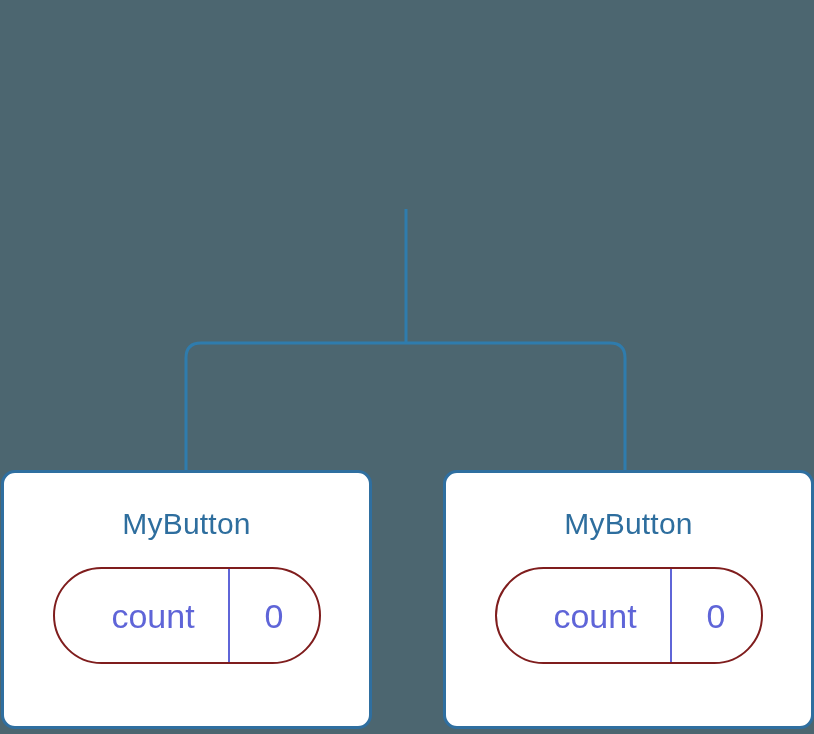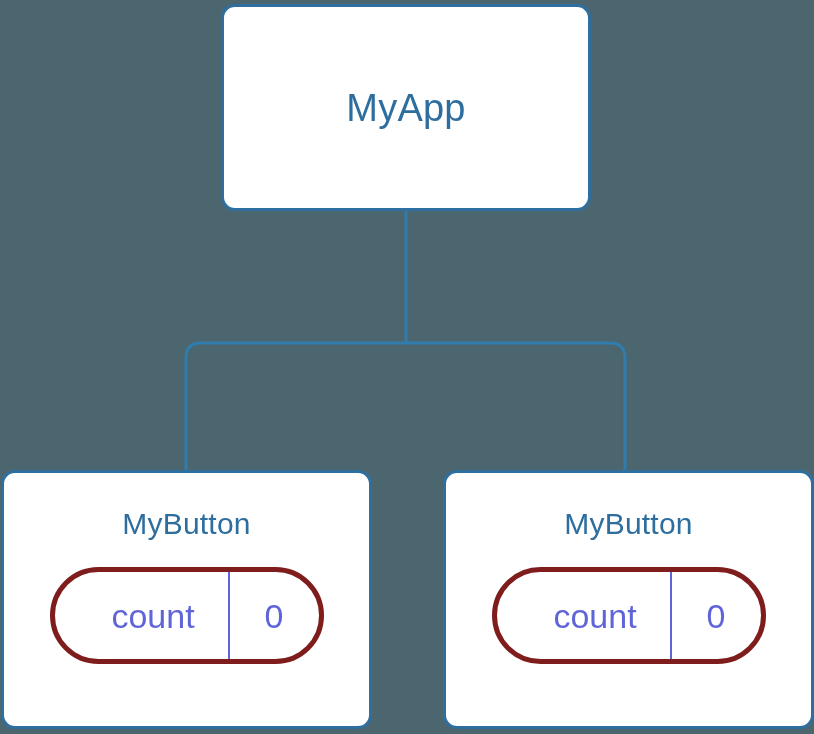--- a/index.html
+++ b/index.html
@@ -80,21 +80,21 @@
   #node-child-1 .node-title {
     font-size: 30px;
   }
 
   
   .state-pill {
     margin-top: 28px;
     display: flex;
     align-items: stretch;
     box-sizing: border-box;
-    border: 5px solid #7f1d1d;
+    border: 2px solid #7f1d1d;
     border-radius: 999px;
     background: #ffffff;
     height: 97px;
     min-width: 268px;
     overflow: hidden;
   }
 
   .pill-key,
   .pill-value {
     display: flex;
@@ -125,23 +125,20 @@
 
   <svg id="connectors" viewBox="0 0 814 734" width="814" height="734" xmlns="http://www.w3.org/2000/svg">
 
     <path d="M 406 209 L 406 343" fill="none" stroke="#2f7cad" stroke-width="3"></path>
 
     <path d="M 406 343 L 201 343 Q 186 343 186 358 L 186 472" fill="none" stroke="#2f7cad" stroke-width="3" stroke-linecap="butt"></path>
 
     <path d="M 406 343 L 610 343 Q 625 343 625 358 L 625 472" fill="none" stroke="#2f7cad" stroke-width="3" stroke-linecap="butt"></path>
   </svg>
 
-  <div class="node" id="node-root">
-    <div class="node-title">MyApp</div>
-  </div>
 
   <div class="node" id="node-child-0">
     <div class="node-title">MyButton</div>
     <div class="state-pill">
       <div class="pill-key">count</div>
       <div class="pill-value">0</div>
     </div>
   </div>
 
   <div class="node" id="node-child-1">

